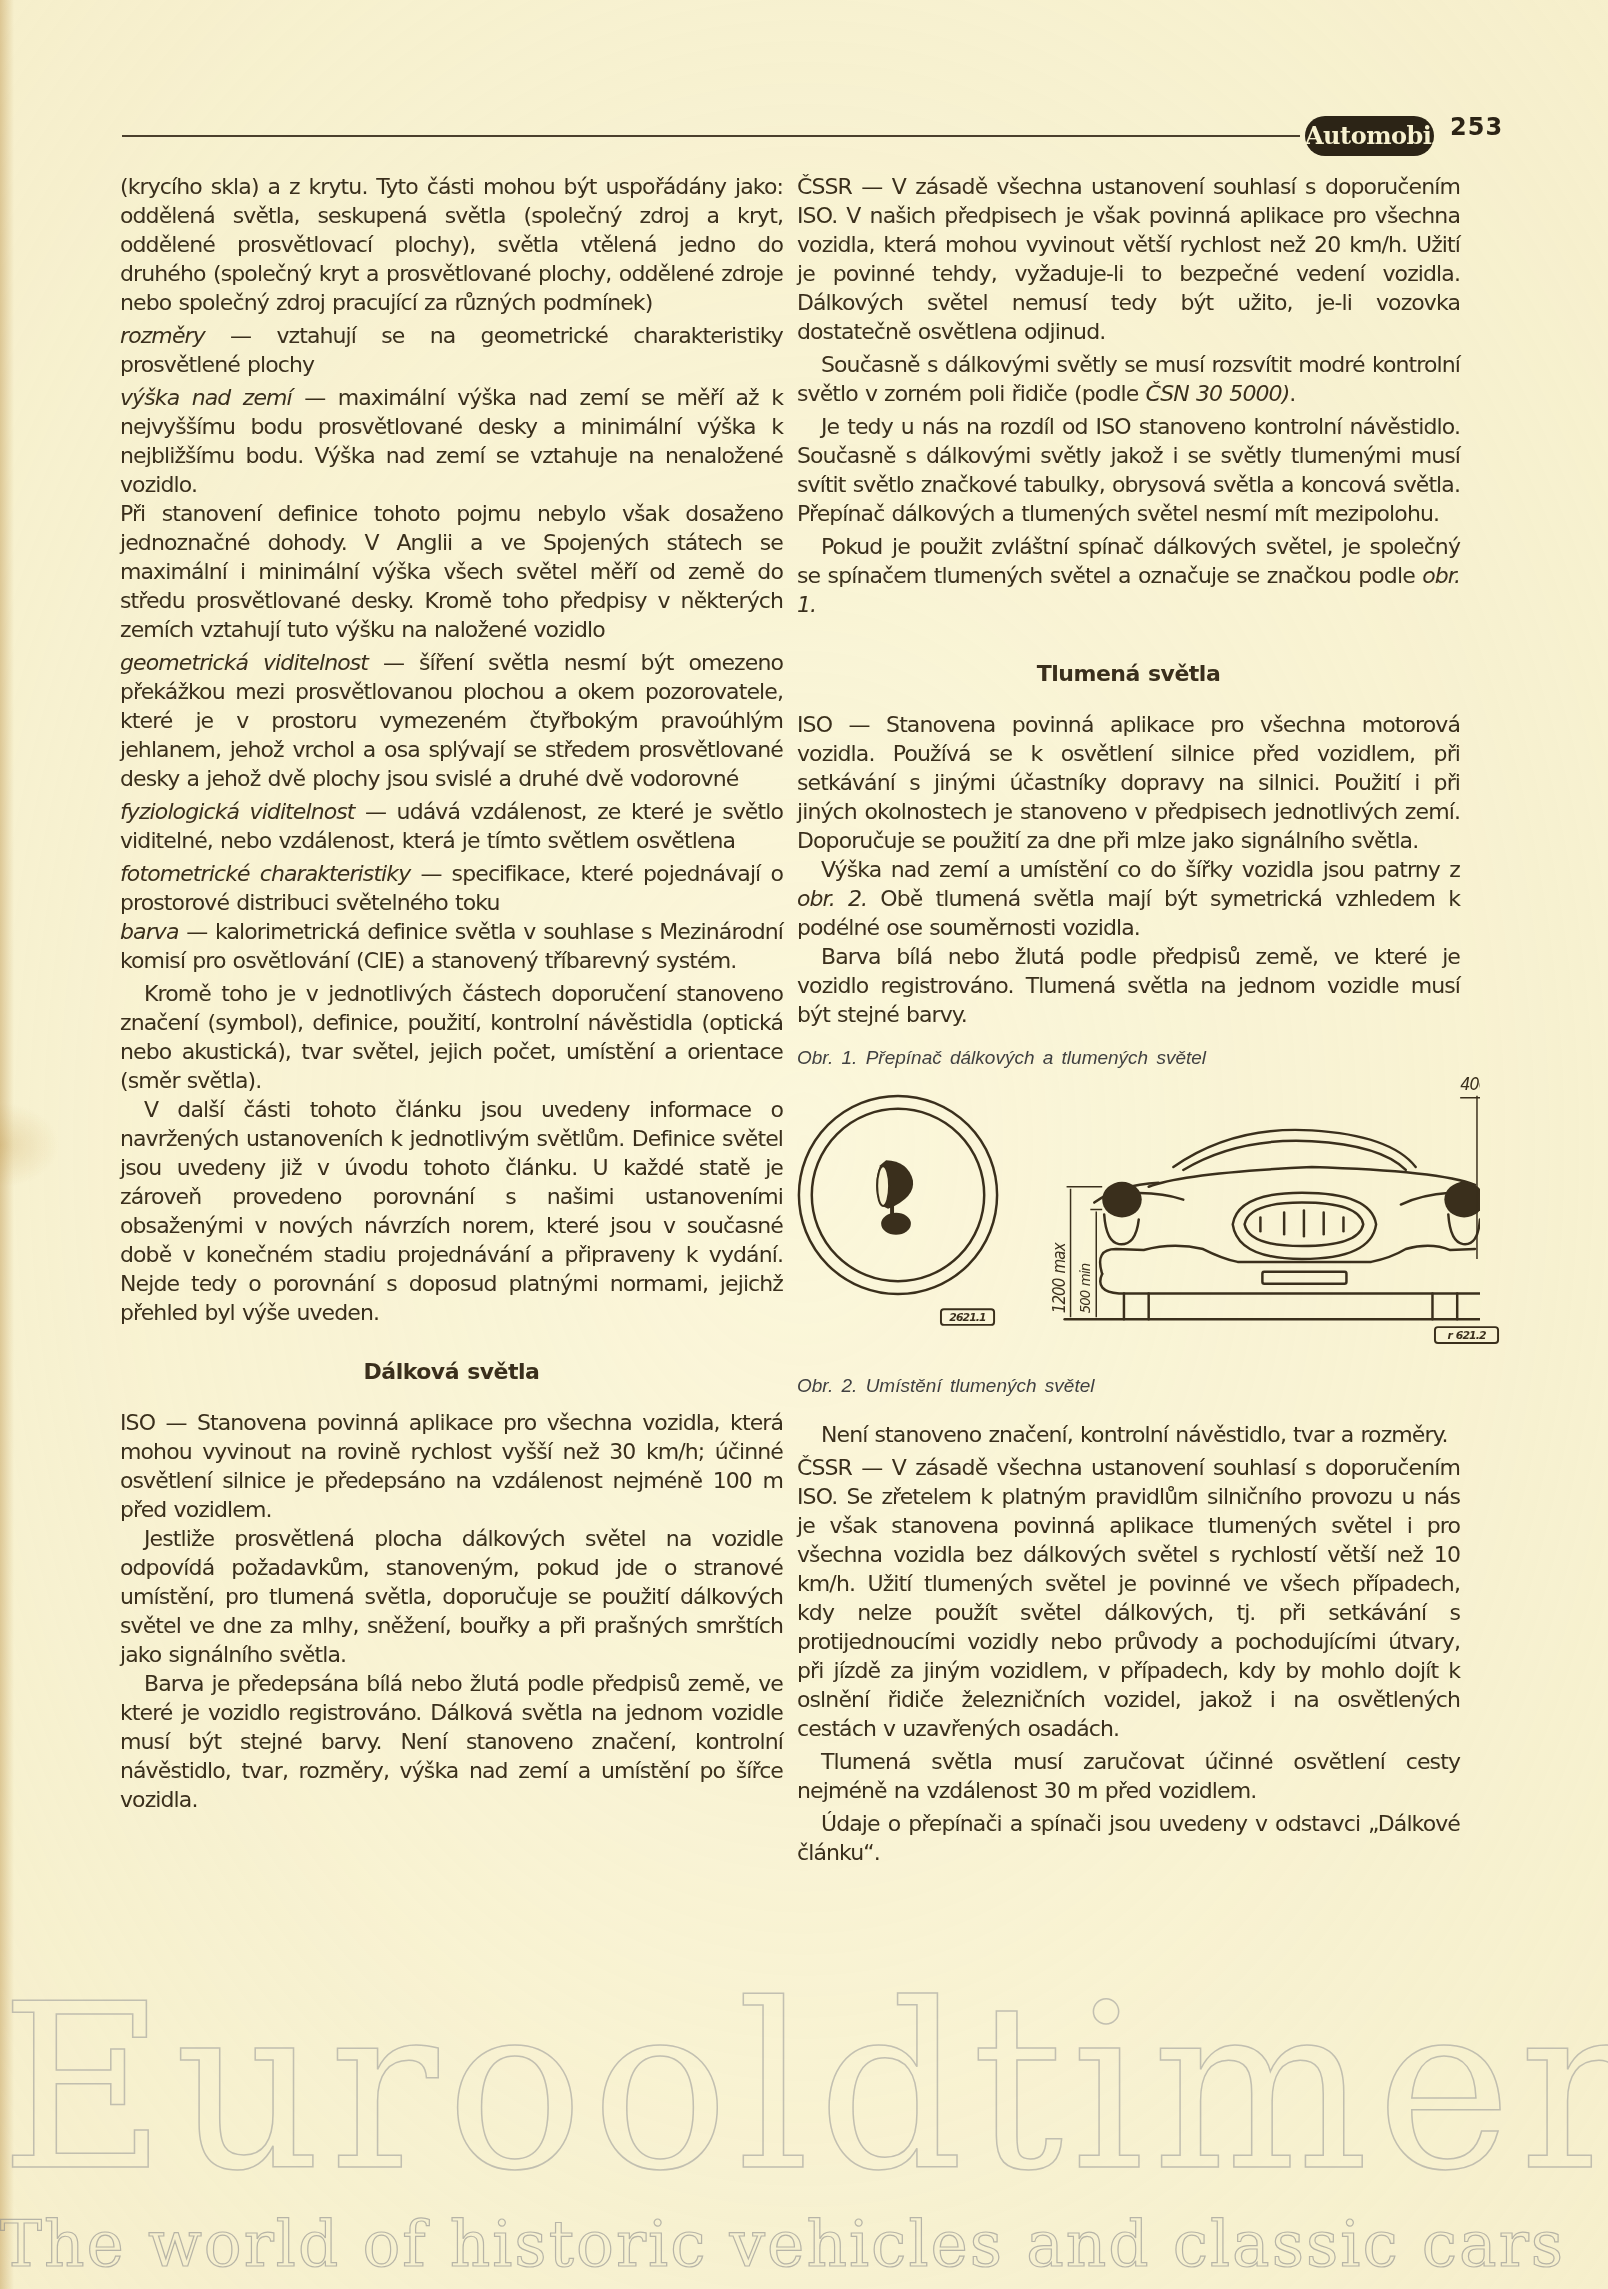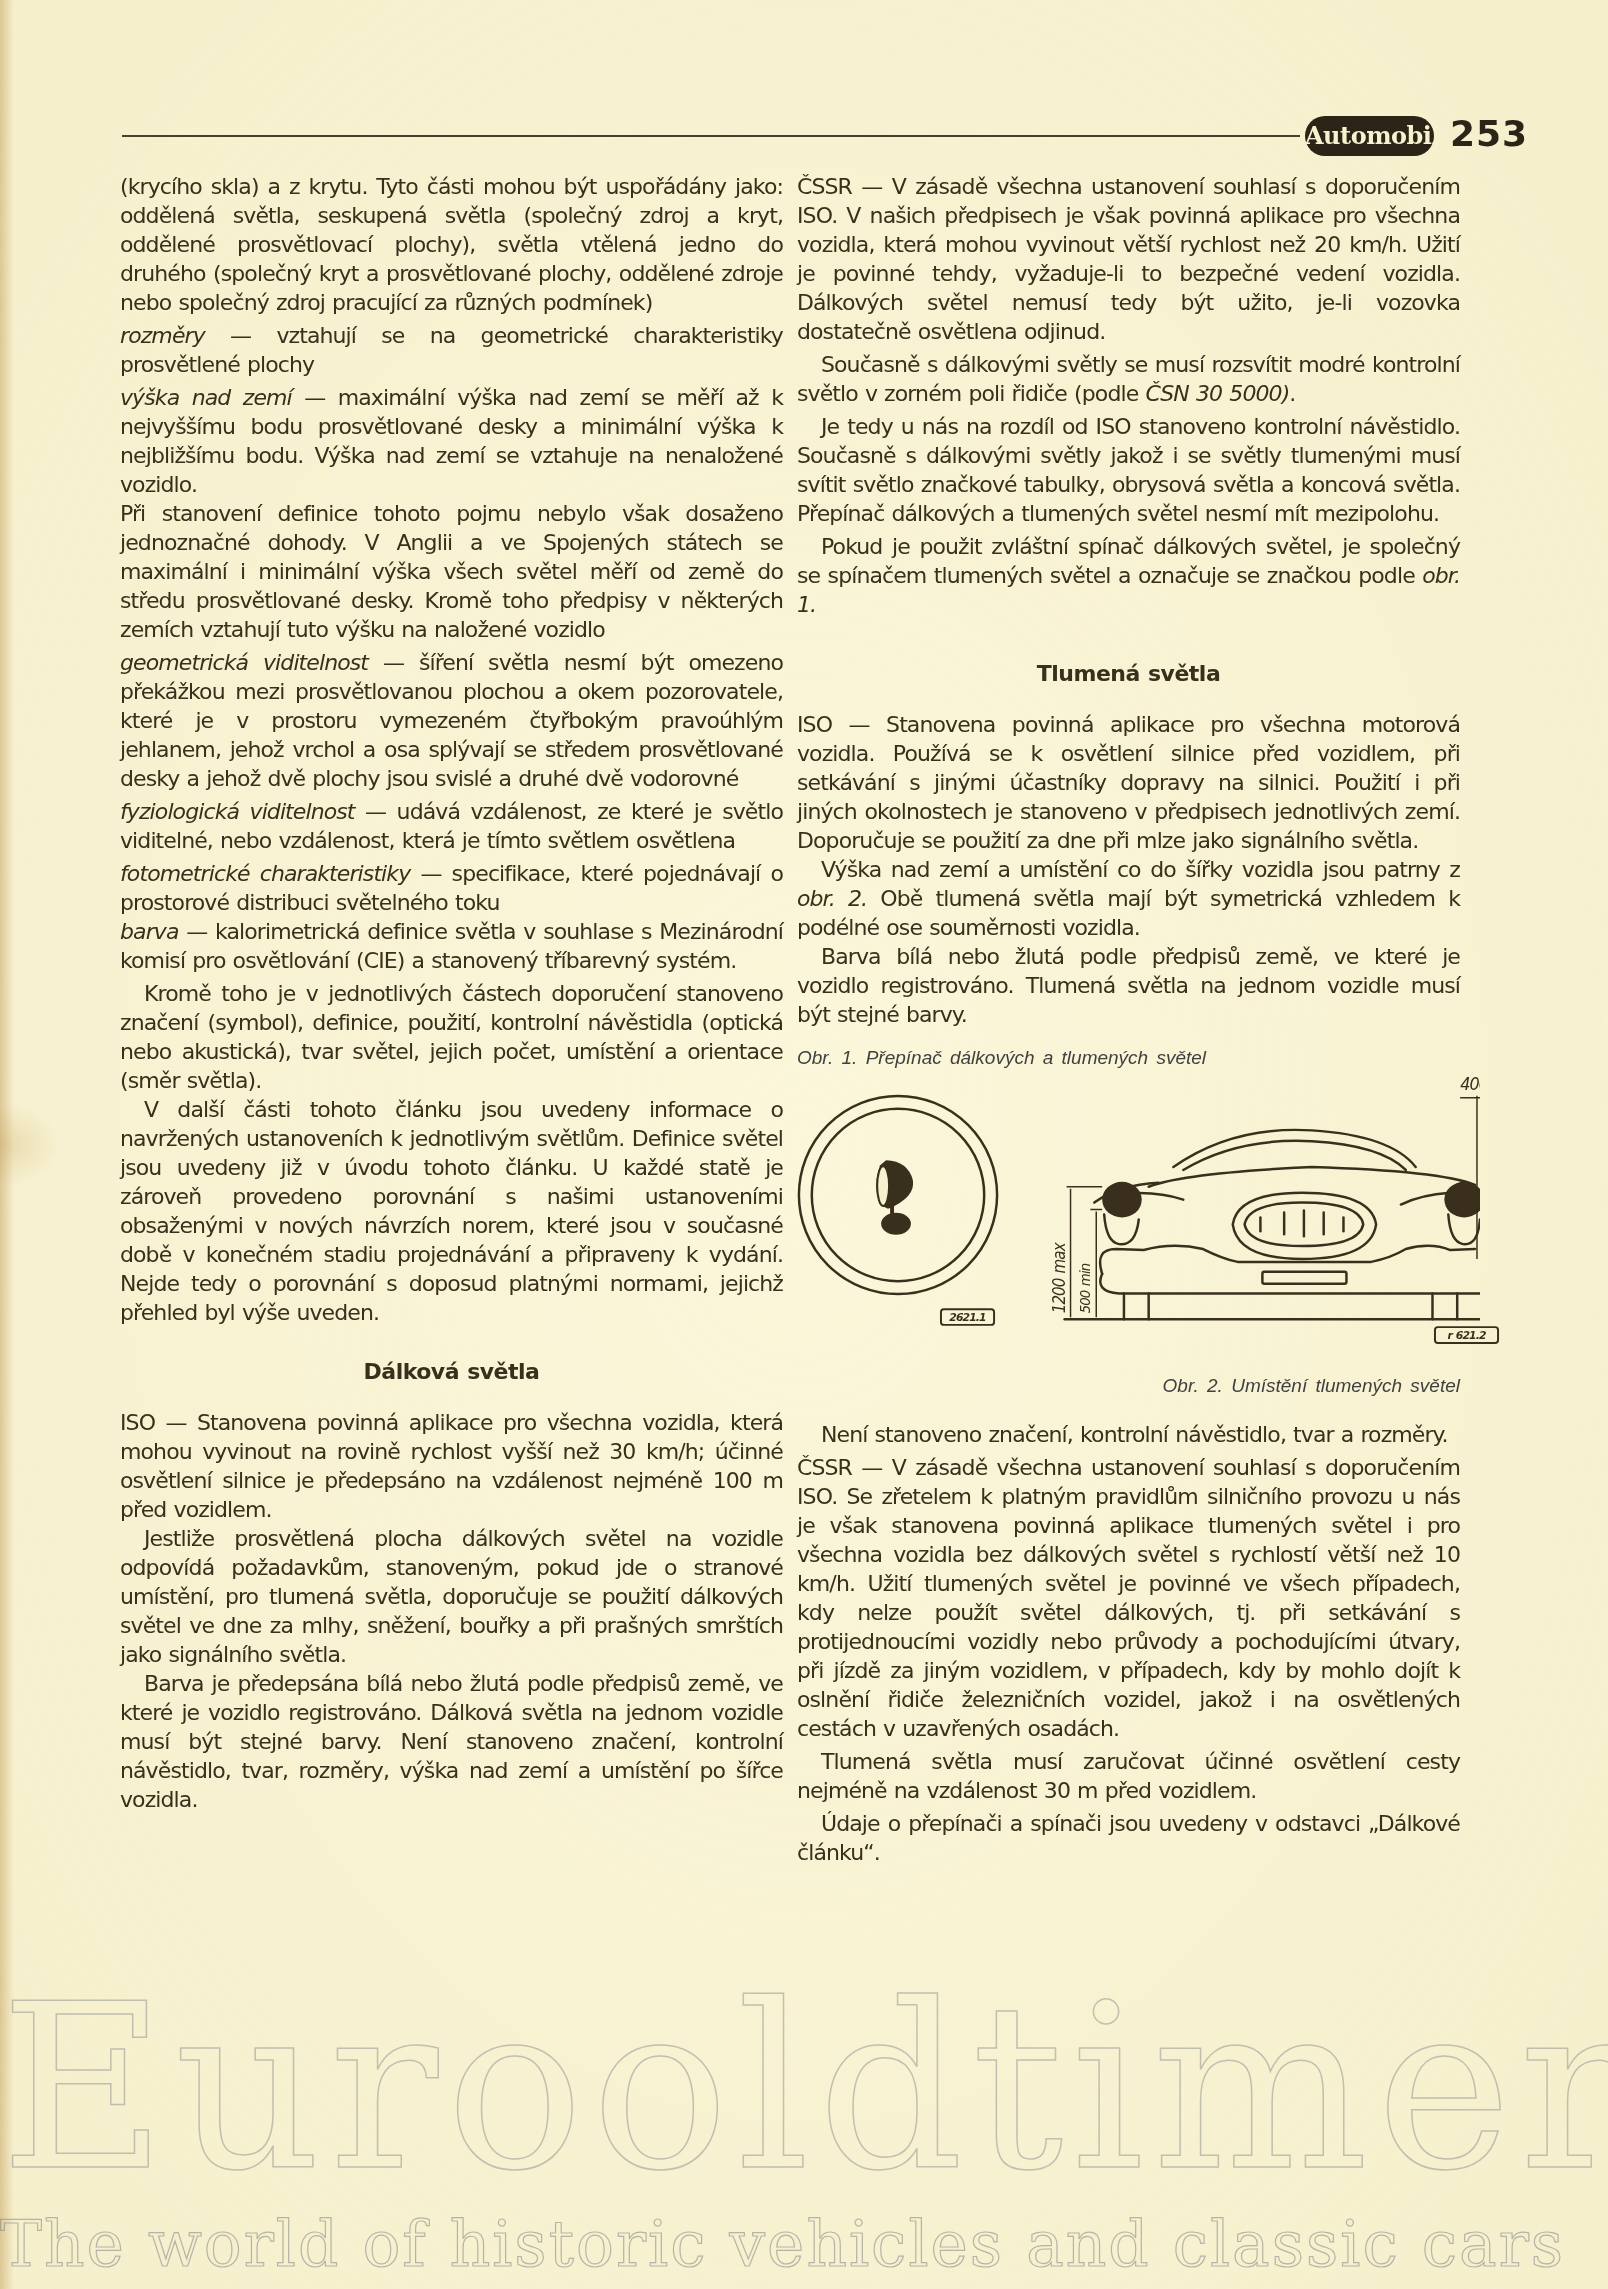--- a/index.html
+++ b/index.html
@@ -15,21 +15,21 @@
   .header-rule {
     position: absolute; left: 122px; top: 135px; width: 1178px; height: 2px; background: #4a3f2c;
   }
   .logo {
     position: absolute; left: 1305px; top: 116px; width: 129px; height: 40px;
     background: #2c2416; border-radius: 20px;
     color: #f7f1cf; font-family: "DejaVu Serif", serif; font-weight: bold;
     font-size: 24px; line-height: 40px; text-align: center; letter-spacing: -0.5px;
   }
   .page-number {
-    position: absolute; left: 1450px; top: 113px; font-size: 36px; font-weight: bold;
+    position: absolute; left: 1450px; top: 113px; font-size: 24px; font-weight: bold;
     font-family: "DejaVu Sans", sans-serif; color: #2c2416; letter-spacing: 1px;
   }
   .col {
     position: absolute; top: 172px; width: 663px;
     font-size: 22px; line-height: 29px; text-align: justify;
     font-family: "DejaVu Sans", sans-serif; letter-spacing: -0.9px; word-spacing: 1px;
   }
   .col-left { left: 120px; }
   .col-right { left: 797px; }
   .col p { margin: 0; }
@@ -154,21 +154,21 @@
       <text x="-240" y="40" transform="rotate(-90)" font-size="17" font-style="italic" fill="#3a2f1c" font-family="DejaVu Sans Condensed, DejaVu Sans, sans-serif">1200 max</text>
       <text x="-240" y="66" transform="rotate(-90)" font-size="15" font-style="italic" fill="#3a2f1c" font-family="DejaVu Sans Condensed, DejaVu Sans, sans-serif">500 min</text>
       <text x="440" y="14" font-size="18" font-style="italic" fill="#3a2f1c" font-family="DejaVu Sans Condensed, DejaVu Sans, sans-serif">400 max</text>
     </svg>
     <svg width="69" height="24" style="left:636px;top:246px;font-size:22.2px" viewBox="0 0 70 24">
       <rect x="2" y="3" width="64" height="16" rx="3" fill="none" stroke="#3a2f1c" stroke-width="2"></rect>
       <text x="34" y="15.5" text-anchor="middle" font-size="11" font-style="italic" font-weight="bold" fill="#3a2f1c" font-family="DejaVu Sans, sans-serif">r 621.2</text>
     </svg>
   </div>
 
-  <p class="fig-caption" style="text-align:right;margin-top:6px;">Obr. 2. Umístění tlumených světel</p>
+  <p class="fig-caption" style="margin-top:6px;">Obr. 2. Umístění tlumených světel</p>
 
   <p class="indent" style="margin-top:20px;">Není stanoveno značení, kontrolní návěstidlo, tvar a rozměry.</p>
   <p class="gap">ČSSR — V zásadě všechna ustanovení souhlasí s doporučením ISO. Se zřetelem k platným pravidlům silničního provozu u nás je však stanovena povinná aplikace tlumených světel i pro všechna vozidla bez dálkových světel s rychlostí větší než 10 km/h. Užití tlumených světel je povinné ve všech případech, kdy nelze použít světel dálkových, tj. při setkávání s protijednoucími vozidly nebo průvody a pochodujícími útvary, při jízdě za jiným vozidlem, v případech, kdy by mohlo dojít k oslnění řidiče železničních vozidel, jakož i na osvětlených cestách v uzavřených osadách.</p>
   <p class="indent gap">Tlumená světla musí zaručovat účinné osvětlení cesty nejméně na vzdálenost 30 m před vozidlem.</p>
   <p class="indent gap">Údaje o přepínači a spínači jsou uvedeny v odstavci „Dálkové článku“.</p>
 </div>
 
 <div class="watermark wm-main">Eurooldtimers.com</div>
 <div class="watermark wm-sub">The world of historic vehicles and classic cars</div>
 

